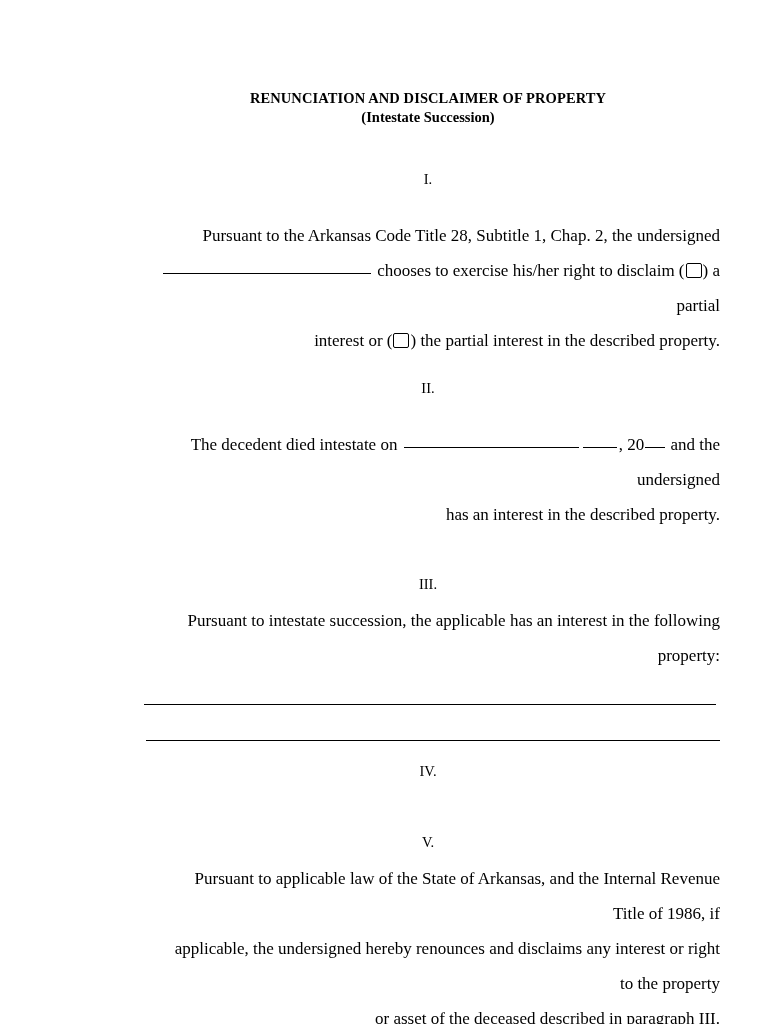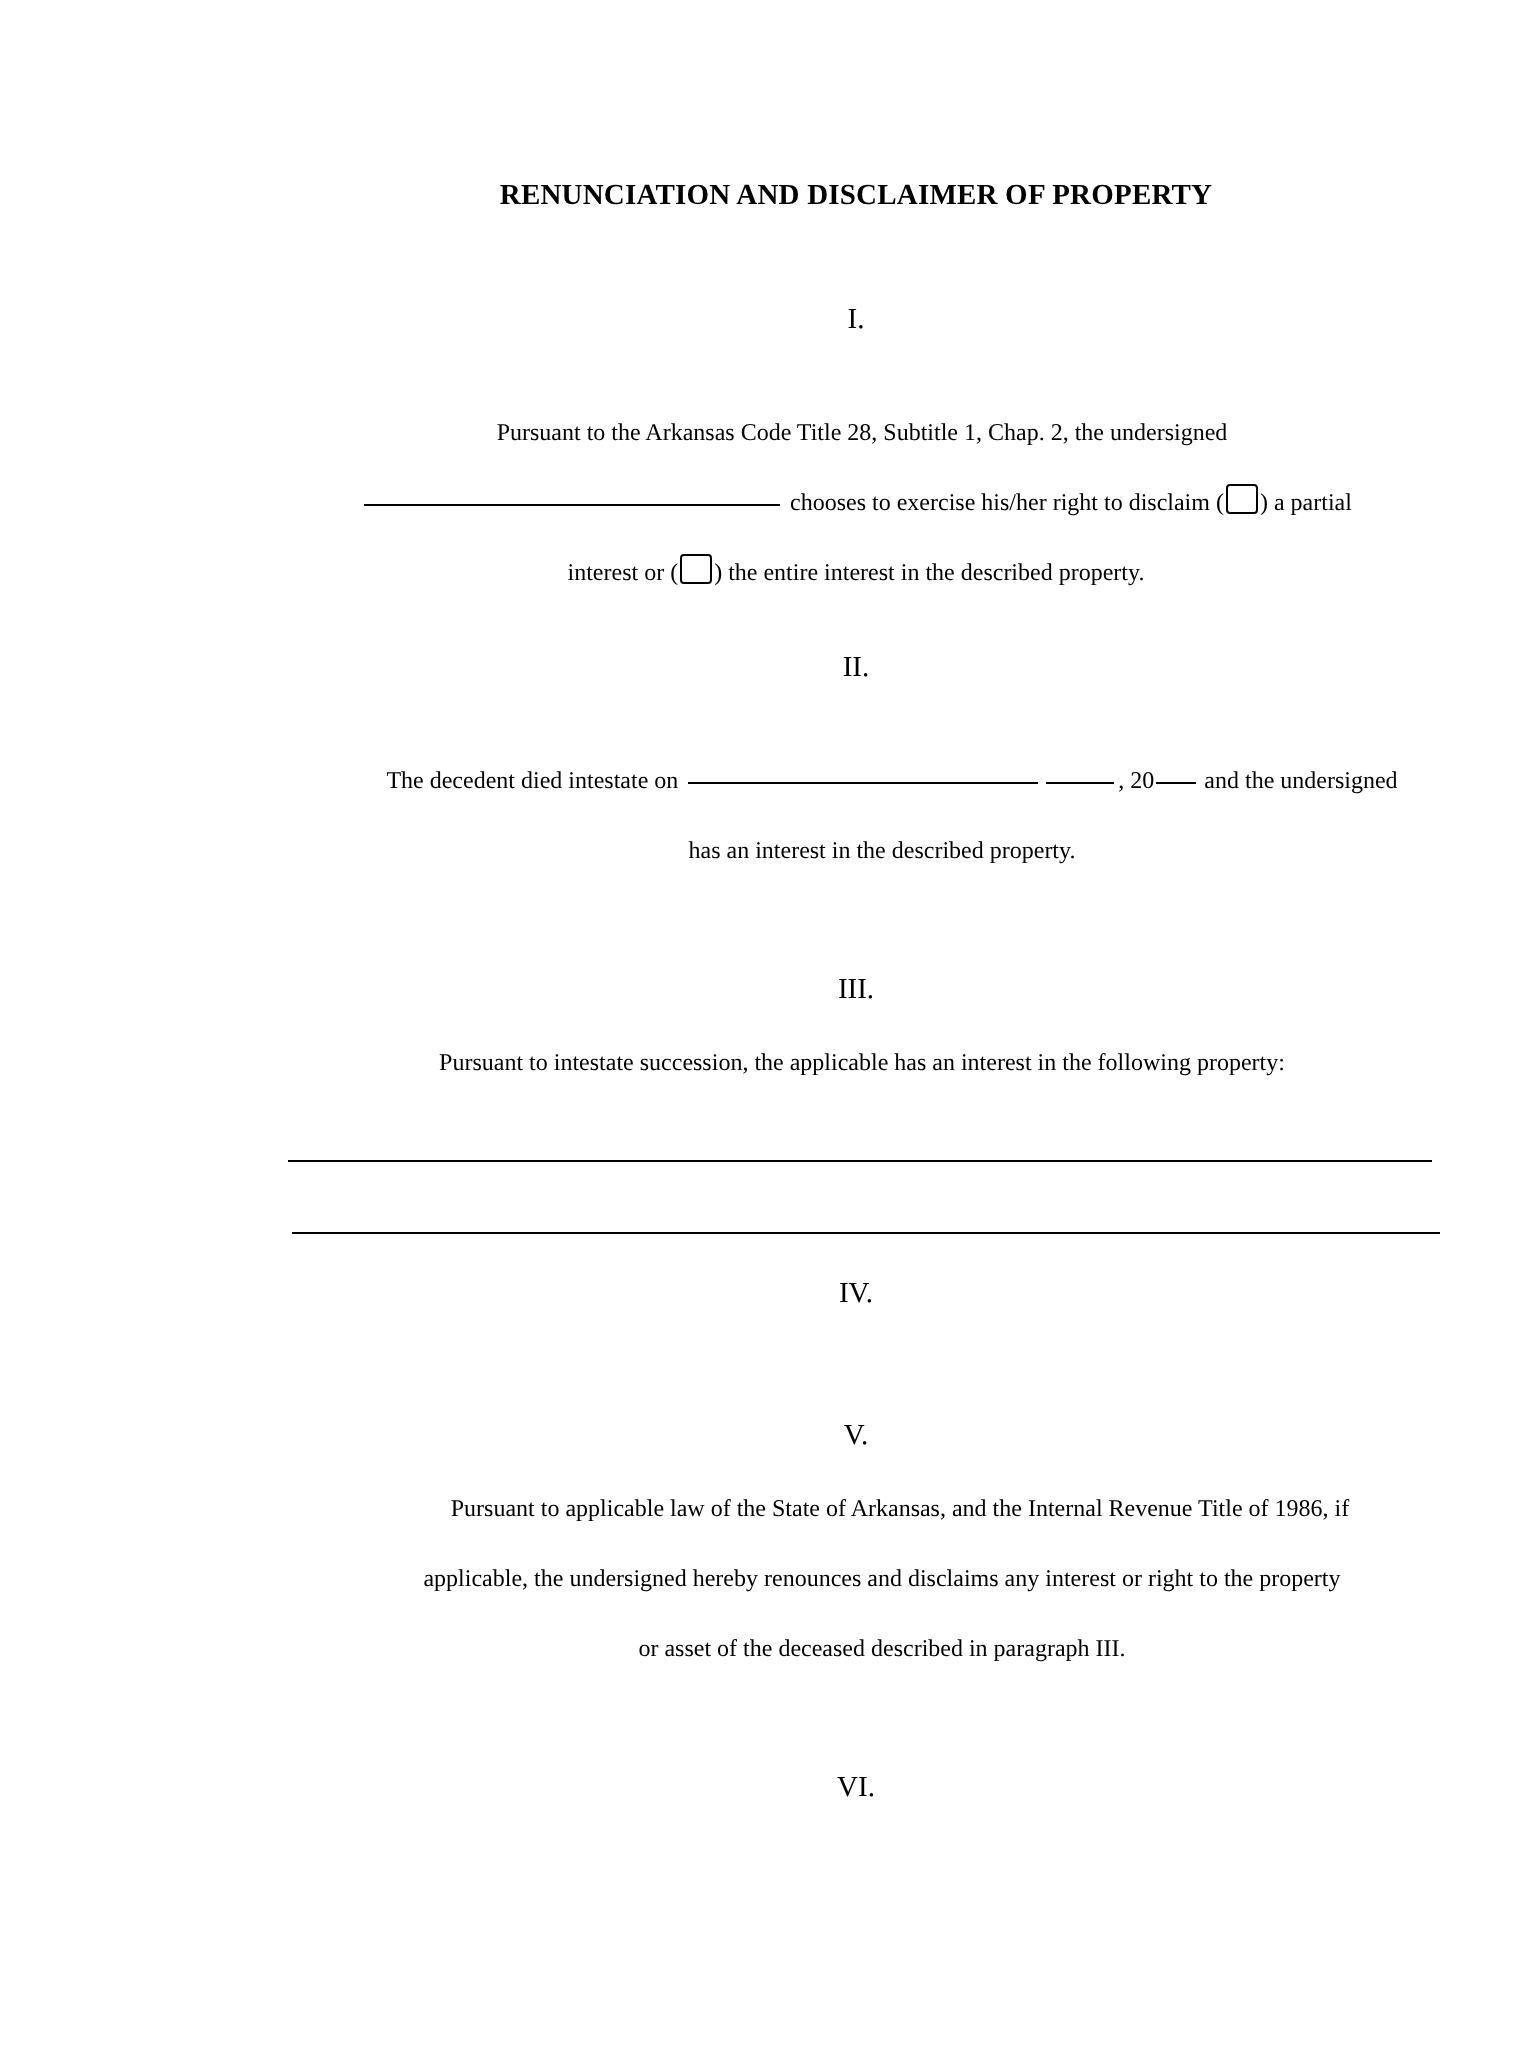--- a/index.html
+++ b/index.html
@@ -36,23 +36,23 @@
   }
   .title-line-1 { letter-spacing: 0.1px; }
   .title-line-2 { }
 
   .section-num {
     text-align: center;
     font-size: 14.5px;
     margin: 0;
   }
   .para {
-    font-size: 12px;
+    font-size: 17px;
     line-height: 35px;
-    text-align: center;
+    text-align: right;
   }
   .indent-sm { text-indent: 6px; }
   .indent-md { text-indent: 10px; margin-left: 26px; }
 
   
   .sp-1 { height: 44px; }
   .sp-2 { height: 30px; }
   .sp-3 { height: 22px; }
   .sp-5 { height: 10px; }
 
@@ -115,32 +115,33 @@
   }
 </style>
 </head>
 <body>
 
 <div class="page">
   <div class="doc-body">
 
     <div class="title-block">
       <div class="title-line-1">RENUNCIATION AND DISCLAIMER OF PROPERTY</div>
+      <div class="title-line-2">(Intestate Succession)</div>
     </div>
 
     <div class="sp-1"></div>
 
     <div class="section-num">I.</div>
 
     <div class="sp-2"></div>
 
     <div class="para indent-sm">
       <span>Pursuant to the Arkansas Code Title 28, Subtitle 1, Chap. 2, the undersigned</span><br>
       <span class="blank-long"></span><span> chooses to exercise his/her right to disclaim (</span><span class="checkbox"></span><span>) a partial</span><br>
-      <span>interest or (</span><span class="checkbox"></span><span>) the entire interest in the described property.</span>
+      <span>interest or (</span><span class="checkbox"></span><span>) the partial interest in the described property.</span>
     </div>
 
     <div class="sp-3"></div>
 
     <div class="section-num">II.</div>
 
     <div class="sp-2"></div>
 
     <div class="para indent-md">
       <span>The decedent died intestate on </span><span class="blank-med"></span><span class="blank-short"></span><span>, 20</span><span class="blank-tiny"></span><span> and the undersigned</span><br>

